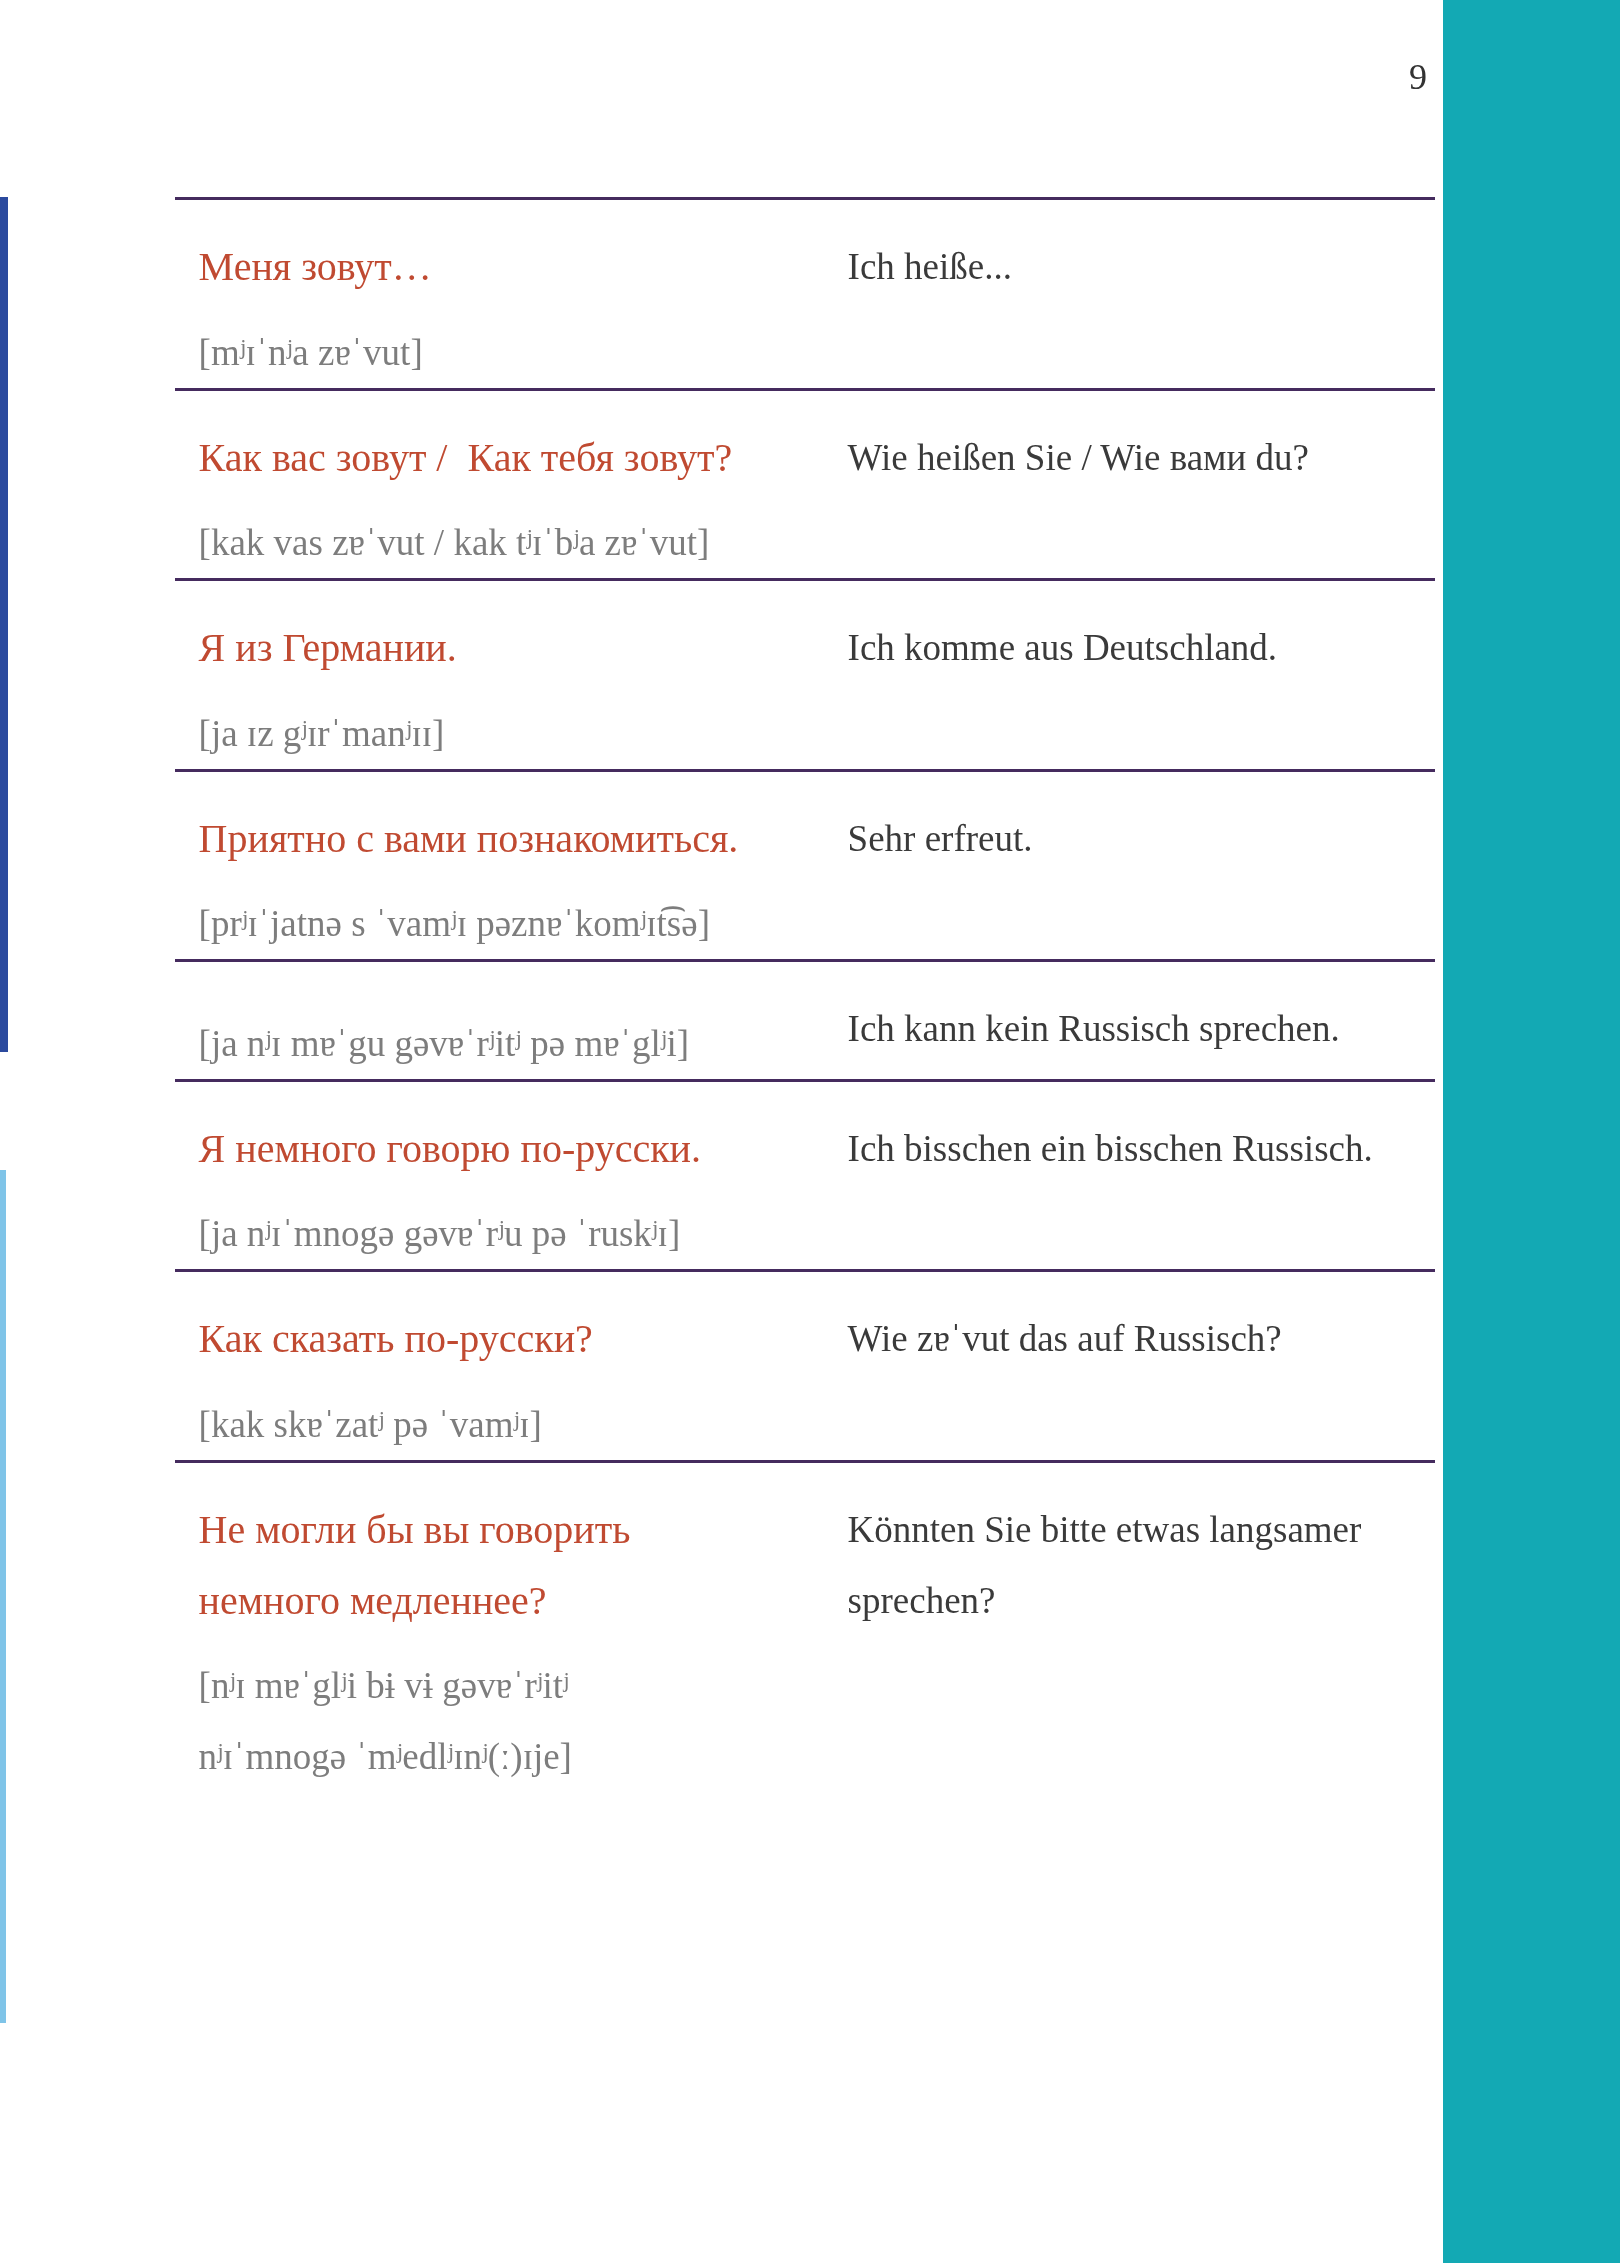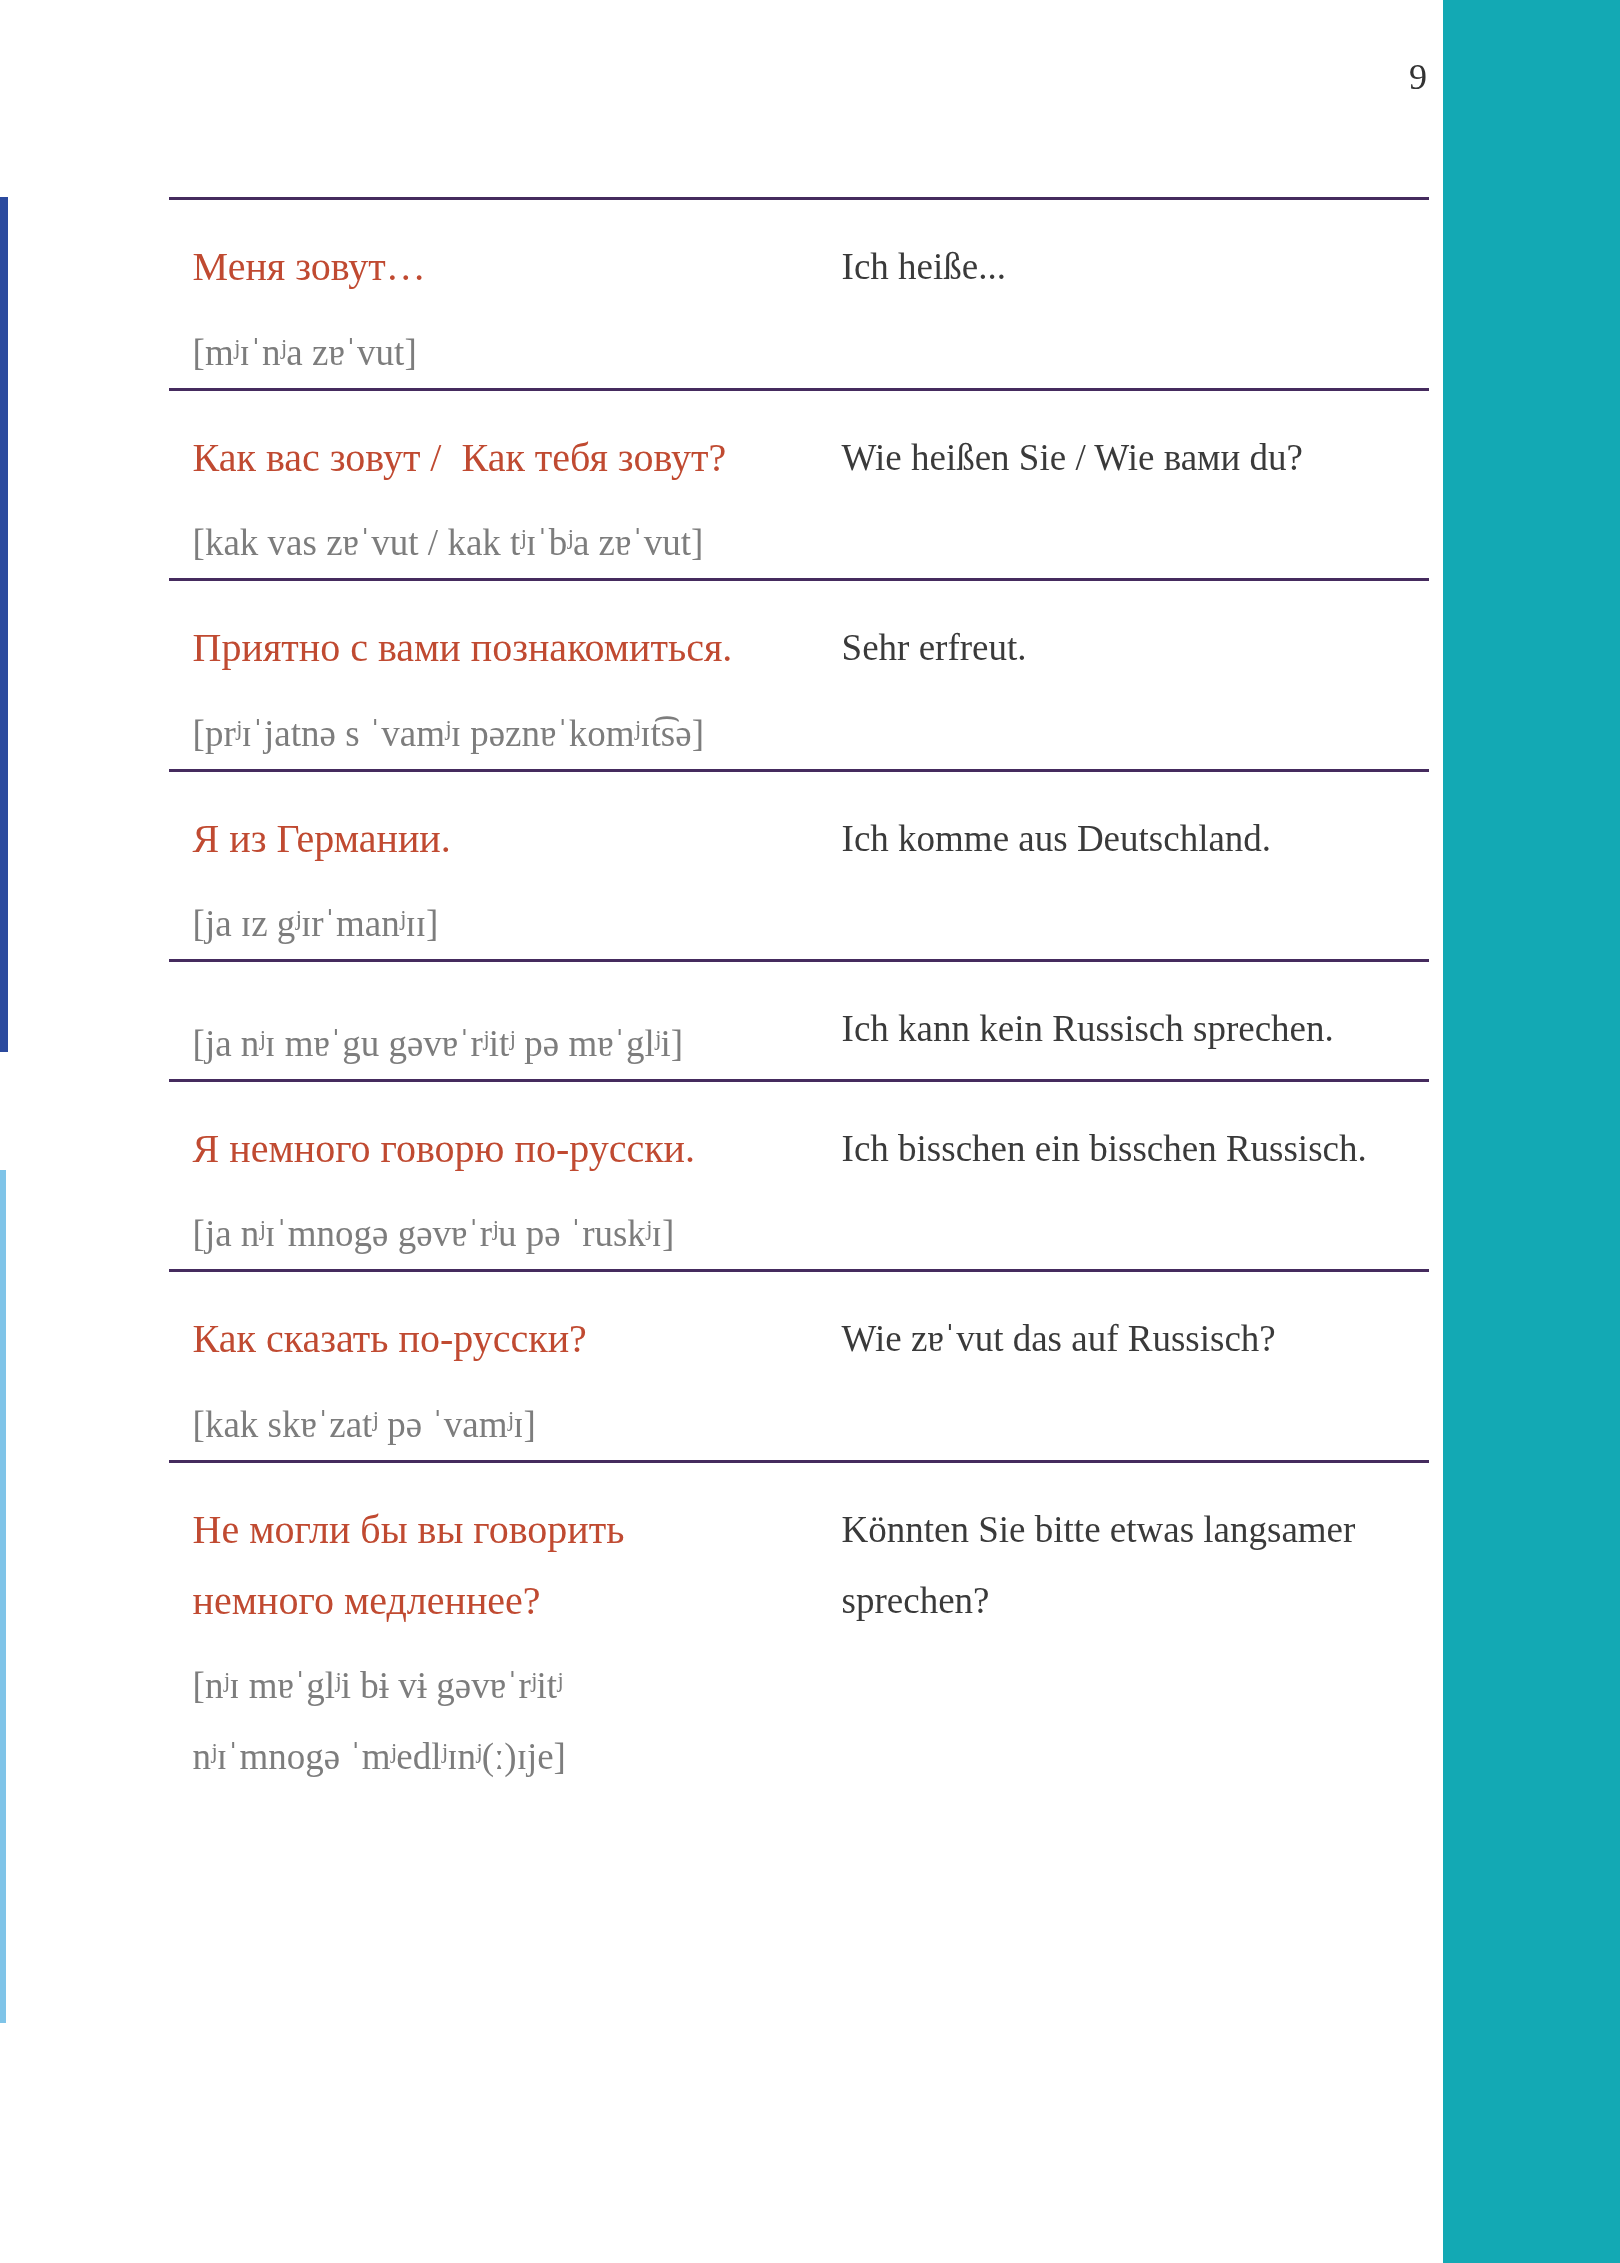--- a/index.html
+++ b/index.html
@@ -29,21 +29,21 @@
   }
   .bar-light{
     position:absolute;left:0;top:1170px;width:5.5px;height:853px;
     background:var(--c-lightblue);
   }
   .page-number{
     position:absolute;top:56px;right:193px;
     font-size:36px;color:#333333;
   }
   .content{
-    position:absolute;left:169px;top:197px;width:1260px;
+    position:absolute;left:175px;top:197px;width:1260px;
   }
   .row{
     border-top:3.6px solid var(--c-divider);
     padding:31px 0 0 23.6px;
     display:grid;
     grid-template-columns:649px 1fr;
     align-items:start;
   }
   .cell-left{padding-right:11px;}
   .ru{
@@ -88,35 +88,35 @@
       <div class="ru">Как вас зовут /  Как тебя зовут?</div>
       <div class="ipa">[kak vas zɐˈvut / kak tʲɪˈbʲa zɐˈvut]</div>
     </div>
     <div class="cell-right">
       <div class="de">Wie heißen Sie / Wie вами du?</div>
     </div>
   </div>
 
   <div class="row">
     <div class="cell-left">
+      <div class="ru">Я из Германии.</div>
+      <div class="ipa">[ja ɪz gʲɪrˈmanʲɪɪ]</div>
+    </div>
+    <div class="cell-right">
+      <div class="de">Ich komme aus Deutschland.</div>
+    </div>
+  </div>
+
+  <div class="row">
+    <div class="cell-left">
       <div class="ru">Приятно с вами познакомиться.</div>
       <div class="ipa">[prʲɪˈjatnə s ˈvamʲɪ pəznɐˈkomʲɪt͡sə]</div>
     </div>
     <div class="cell-right">
       <div class="de">Sehr erfreut.</div>
-    </div>
-  </div>
-
-  <div class="row">
-    <div class="cell-left">
-      <div class="ru">Я из Германии.</div>
-      <div class="ipa">[ja ɪz gʲɪrˈmanʲɪɪ]</div>
-    </div>
-    <div class="cell-right">
-      <div class="de">Ich komme aus Deutschland.</div>
     </div>
   </div>
 
   <div class="row">
     <div class="cell-left">
       <div class="ipa">[ja nʲɪ mɐˈgu gəvɐˈrʲitʲ pə mɐˈglʲi]</div>
     </div>
     <div class="cell-right">
       <div class="de">Ich kann kein Russisch sprechen.</div>
     </div>

